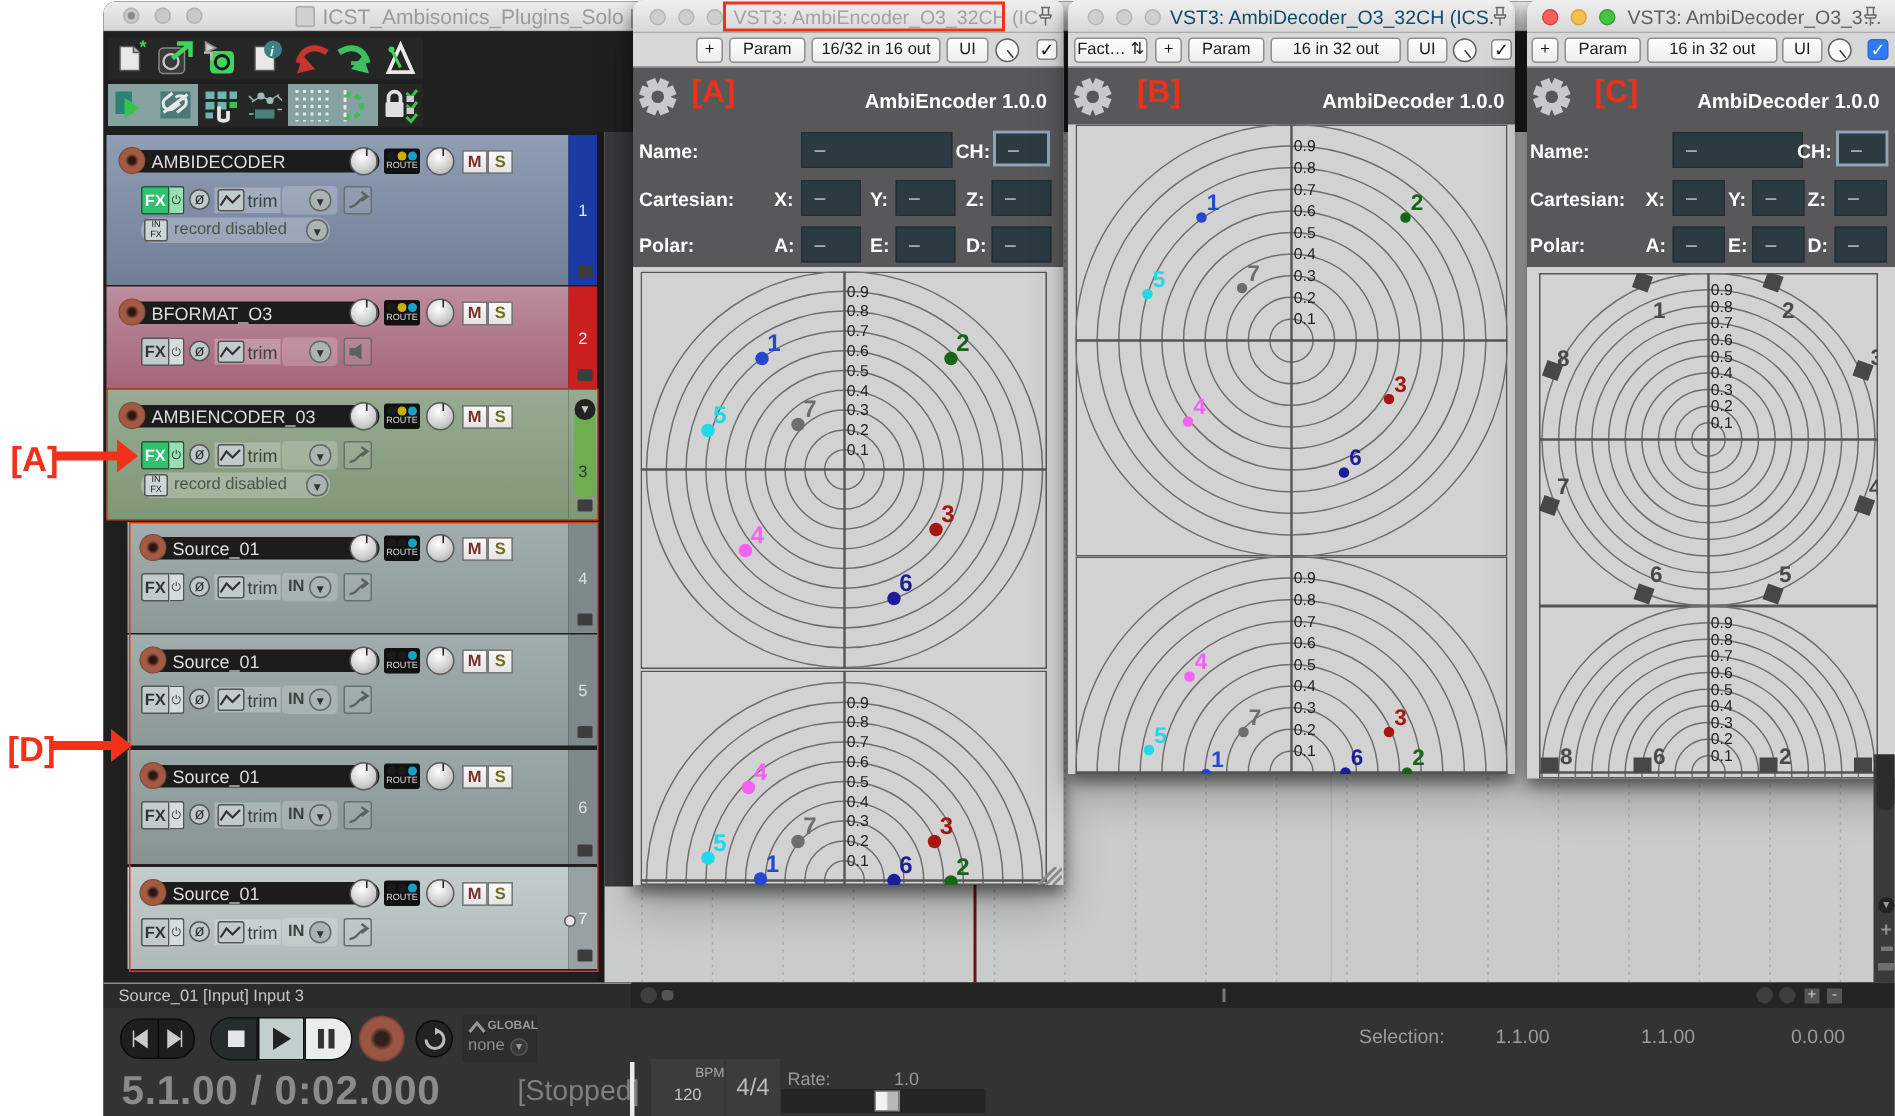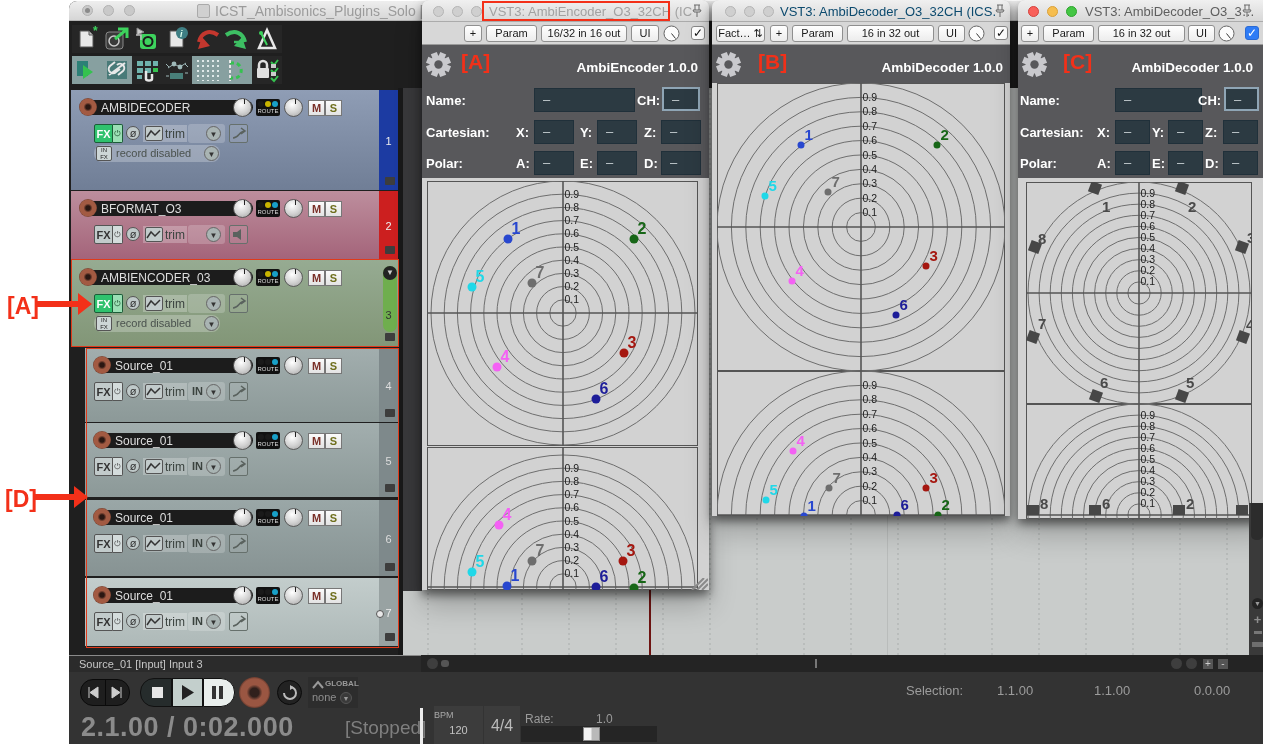--- a/index.html
+++ b/index.html
@@ -421,25 +421,25 @@
     <path d="M8 2 a6 6 0 1 1 -6 6" fill="none" stroke="#bbb" stroke-width="2"></path>
     <path d="M8 0 l4 2.5 -4 2.5 z" fill="#bbb"></path>
   </svg>
 <div class="abs" style="left:308px;top:677px;width:50px;height:31px;background:#2d2d2d;"></div>
 <svg class="abs" style="left:312px;top:680px;" width="12" height="9">
     <path d="M1 8 l5 -6 5 6" fill="none" stroke="#999" stroke-width="2"></path>
   </svg>
 <div class="abs" style="left:325px;top:679px;font-size:8px;font-weight:bold;color:#999;">GLOBAL</div>
 <div class="abs" style="left:312px;top:691px;font-size:11px;color:#8e8e8e;">none</div>
 <div class="abs" style="left:340px;top:692px;width:12px;height:12px;border-radius:50%;background:#3a3a3a;border:1px solid #555;color:#999;font-size:7px;text-align:center;line-height:12px;">▼</div>
-<div class="abs" style="left:81px;top:712px;font-size:27px;font-weight:bold;color:#8b8b8b;letter-spacing:0.5px;">2.1.00 / 0:02.000</div>
+<div class="abs" style="left:81px;top:712px;font-size:27px;font-weight:bold;color:#8b8b8b;letter-spacing:0.5px;">5.1.00 / 0:02.000</div>
 <div class="abs" style="left:345px;top:717px;font-size:19px;color:#7f7f7f;">[Stopped]</div>
 <div class="abs" style="left:420px;top:708px;width:3px;height:36px;background:#ececec;"></div>
 <div class="abs" style="left:434px;top:706px;width:49px;height:38px;background:#3c3c3c;"></div>
-<div class="abs" style="left:434px;top:706px;width:49px;text-align:left;font-size:9px;color:#a8a8a8;padding-top:4px;">BPM</div>
+<div class="abs" style="left:434px;top:706px;width:49px;text-align:right;font-size:9px;color:#a8a8a8;padding-top:4px;">BPM</div>
 <div class="abs" style="left:434px;top:724px;width:49px;text-align:center;font-size:11px;color:#c2c2c2;">120</div>
 <div class="abs" style="left:484px;top:706px;width:36px;height:38px;background:#3c3c3c;"></div>
 <div class="abs" style="left:484px;top:717px;width:36px;text-align:center;font-size:16px;color:#bbb;">4/4</div>
 <div class="abs" style="left:525px;top:712px;font-size:12px;color:#9a9a9a;">Rate:</div>
 <div class="abs" style="left:596px;top:712px;font-size:12px;color:#9a9a9a;">1.0</div>
 <div class="abs" style="left:521px;top:726px;width:136px;height:16px;background:#252525;"></div>
 <div class="abs" style="left:583px;top:727px;width:17px;height:14px;background:linear-gradient(90deg,#f2f2f2 45%,#b9b9b9 55%);border:1px solid #888;"></div>
 <div class="abs" style="left:906px;top:683px;font-size:13px;color:#9c9c9c;">Selection:</div>
 <div class="abs" style="left:997px;top:683px;font-size:13px;color:#9c9c9c;">1.1.00</div>
 <div class="abs" style="left:1094px;top:683px;font-size:13px;color:#9c9c9c;">1.1.00</div>

